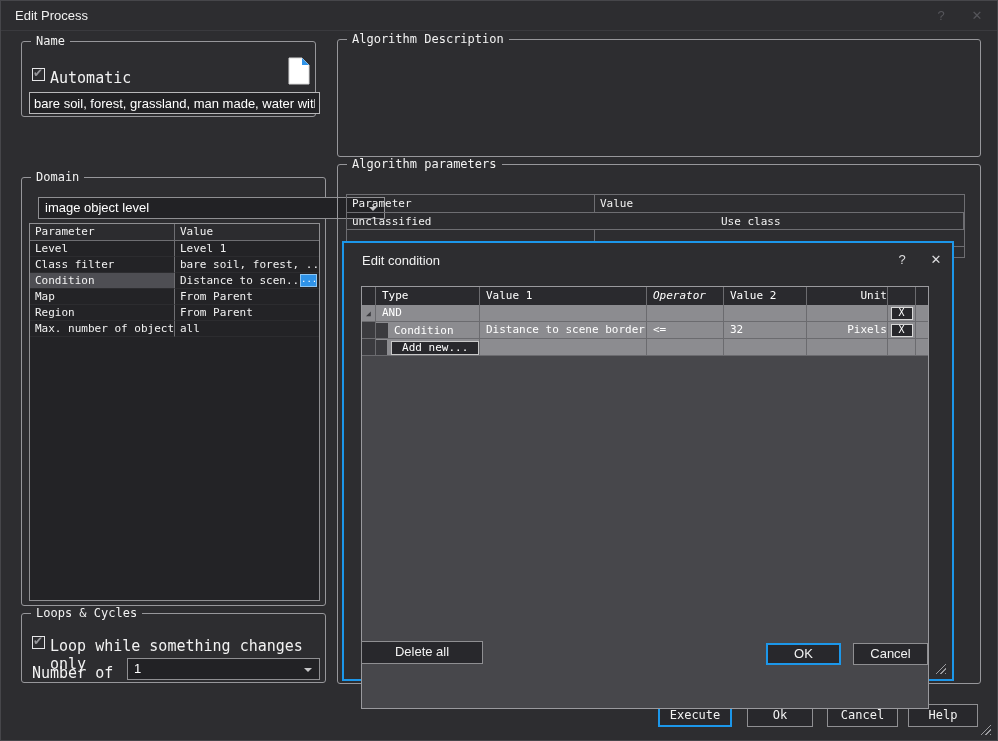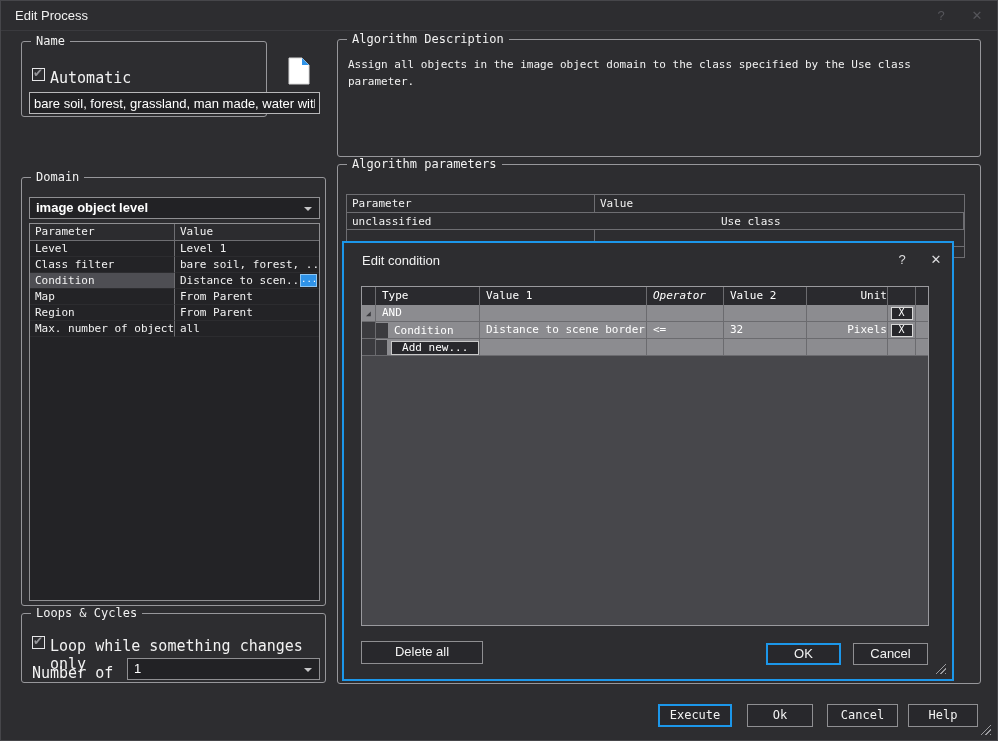--- a/index.html
+++ b/index.html
@@ -65,21 +65,21 @@
   .par-c1 { width:248px; border-right:1px solid #6e6e72; }
   .par-c2 { flex:1; }
 
   
   .ec-dialog { position:absolute; left:341px; top:240px; width:612px; height:440px;
                background:#2d2d30; border:2px solid #1c97ea; z-index:10; }
   .ec-title { position:absolute; left:18px; top:10px; font-size:13px; color:#f1f1f1; }
   .ec-ico { position:absolute; top:9px; width:18px; text-align:center;
             color:#dcdcde; font-size:13px; }
 
-  .ec-table { position:absolute; left:17px; top:43px; width:568px; height:340px;
+  .ec-table { position:absolute; left:17px; top:43px; width:568px; height:423px;
               background:#47474b; border:1px solid #9a9a9e; overflow:hidden; }
   .ec-row { display:flex; }
   .ec-hrow { height:18px; background:#2a2a2e; }
   .ec-brow { height:17px; background:#8c8c90; }
   .ec-cell { font-size:11px; color:#ffffff; padding:2px 0 0 6px; white-space:nowrap;
              overflow:hidden; border-right:1px solid #6b6b6f;
              font-family:"DejaVu Sans Mono","Liberation Mono",monospace; }
   .ec-brow .ec-cell { border-bottom:1px solid #6b6b6f; padding-top:1px; }
   .c-tree { width:14px; padding:0; text-align:center; }
   .c-type { width:104px; }
@@ -122,37 +122,37 @@
 <body>
 
 <div class="window">
 
   <div class="titlebar">
     <span class="title">Edit Process</span>
     <span class="tb-ico" style="left:930px;">?</span>
     <span class="tb-ico" style="left:966px;">✕</span>
   </div>
 
-  <div class="grp" style="left:20px; top:40px; width:246px; height:76px;">
+  <div class="grp" style="left:20px; top:40px; width:295px; height:76px;">
     <span class="grp-label">Name</span>
     <span class="checkbox" style="left:10px; top:26px;">
       <span class="check-glyph">✔</span>
     </span>
     <span class="cb-label mono" style="left:28px; top:27px;">Automatic</span>
     <svg class="doc-icon" style="left:266px; top:15px;" width="22" height="28" viewBox="0 0 22 28">
       <path d="M1 1 h13 l7 7 v19 h-20 z" fill="#ffffff" stroke="#d8d8d8"></path>
       <path d="M14 1 l7 7 h-7 z" fill="#2f93e8"></path>
     </svg>
     <input class="text-input" style="left: 7px; top: 50px; width: 291px; height: 22px;" value="bare soil, forest, grassland, man made, water with Distanc">
   </div>
 
 
   <div class="grp" style="left:20px; top:176px; width:305px; height:429px;">
     <span class="grp-label">Domain</span>
-    <div class="dropdown" style="left:7px; top:19px; width:291px; height:22px;font-weight:bold;">
+    <div class="dropdown" style="left:16px; top:19px; width:347px; height:22px;">
       <span>image object level</span>
       <span class="dd-arrow"></span>
     </div>
     <div class="dom-table">
       <div class="dom-row hdr">
         <div class="dom-cell dom-c1">Parameter</div>
         <div class="dom-cell dom-c2">Value</div>
       </div>
       <div class="dom-row body">
         <div class="dom-cell dom-c1">Level</div>
@@ -192,21 +192,20 @@
     <span class="cb-label mono" style="left:28px; top:23px;">Loop while something changes only</span>
     <span class="cb-label mono" style="left:10px; top:50px;">Number of</span>
     <div class="dropdown" style="left:105px; top:44px; width:193px; height:22px;">
       <span>1</span>
       <span class="dd-arrow"></span>
     </div>
   </div>
 
   <div class="grp" style="left:336px; top:38px; width:644px; height:118px;">
     <span class="grp-label">Algorithm Description</span>
-    <div class="desc-text">Assign all objects in the image object domain to the class specified by the Use class parameter.</div>
   </div>
 
   <div class="grp" style="left:336px; top:163px; width:644px; height:520px;">
     <span class="grp-label">Algorithm parameters</span>
     <div class="par-table">
       <div class="par-row hdr">
         <div class="par-cell par-c1">Parameter</div>
         <div class="par-cell par-c2">Value</div>
       </div>
       <div class="par-row">

